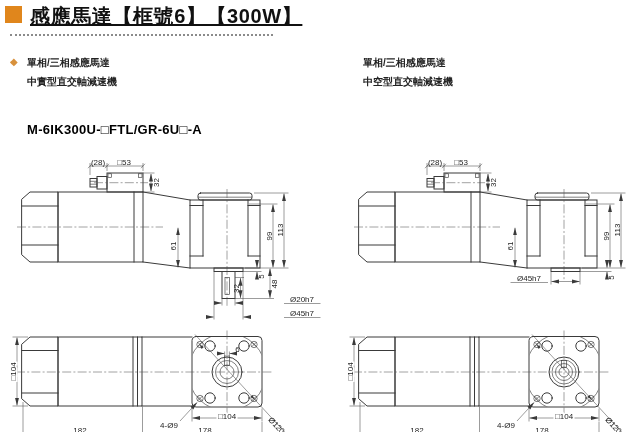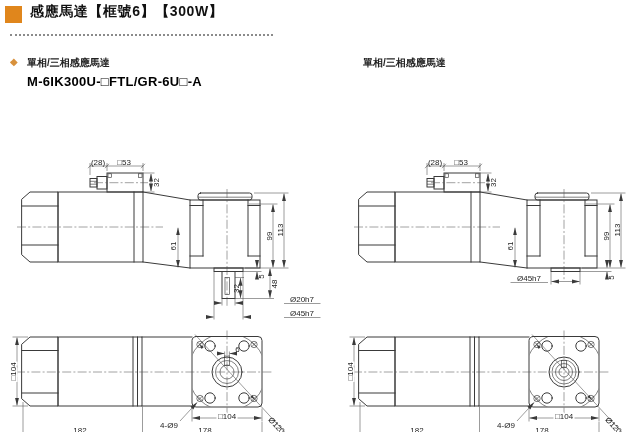--- a/index.html
+++ b/index.html
@@ -1,52 +1,54 @@
 <!DOCTYPE html>
 <html><head>
 <meta charset="utf-8">
 <style>
   html,body{margin:0;padding:0;background:#fff;}
   .page{position:relative;width:634px;height:432px;background:#ffffff;overflow:hidden;
         font-family:"Liberation Sans","DejaVu Sans",sans-serif;color:#1a1a1a;}
   .hdr-marker{position:absolute;left:5px;top:6px;width:17px;height:17px;background:#E0861C;}
-  .page-title{position:absolute;left:30px;top:3px;margin:0;font-size:14px;font-weight:bold;
-        letter-spacing:.6px;color:#111;white-space:nowrap;}
+  .page-title{position:absolute;left:30px;top:3px;margin:0;font-size:20px;font-weight:bold;
+        letter-spacing:.6px;color:#111;white-space:nowrap;text-decoration:underline;}
   .dotted-rule{position:absolute;left:10px;top:34px;width:263px;height:0;
         border-bottom:2px dotted #8b8b8b;}
   .col{position:absolute;top:53px;}
   .col-left{left:27px;}
   .col-right{left:363px;}
   .diamond{position:absolute;left:10px;top:57px;font-size:10px;color:#D8913C;line-height:10px;}
   .cline{font-size:10px;font-weight:bold;line-height:19px;color:#222;white-space:nowrap;}
-  .cmodel{font-size:13px;font-weight:bold;line-height:20px;color:#000;letter-spacing:.3px;white-space:nowrap;}
+  .cmodel{font-size:13px;font-weight:bold;line-height:20px;color:#000;letter-spacing:.3px;white-space:nowrap;margin-top:29px;}
   .panel{position:absolute;top:150px;}
   .panel svg{display:block;overflow:visible;}
   .ln{stroke:#3a3a3a;stroke-width:1;fill:none;stroke-linecap:square;}
   .lt{stroke:#3a3a3a;stroke-width:.65;fill:none;}
   .dim{stroke:#4a4a4a;stroke-width:.55;fill:none;}
   .cl{stroke:#555;stroke-width:.55;fill:none;stroke-dasharray:9 2.2 2 2.2;}
   .dl{font:8px "Liberation Sans","DejaVu Sans",sans-serif;fill:#1c1c1c;text-anchor:middle;}
   .halo{stroke:#fff;stroke-width:3px;paint-order:stroke;}
 </style>
 </head>
 <body>
 
 <div class="page">
   <span class="hdr-marker"></span>
   <h1 class="page-title">感應馬達【框號6】【300W】</h1>
   <div class="dotted-rule"></div>
 
   <span class="diamond">◆</span>
   <div class="col col-left">
     <div class="cline">單相/三相感應馬達</div>
+    <div class="cline">中實型直交軸減速機</div>
     <div class="cmodel">M-6IK300U-□FTL/GR-6U□-A</div>
   </div>
   <div class="col col-right">
     <div class="cline">單相/三相感應馬達</div>
+    <div class="cline">中空型直交軸減速機</div>
   </div>
 
   <div id="panel0" class="panel" style="left:8px;width:318px;height:295px">
       <svg width="318" height="295" viewBox="0 0 318 295" xmlns="http://www.w3.org/2000/svg">
         <defs>
           <marker id="ar0" viewBox="0 0 10 6" refX="9.5" refY="3" markerWidth="8" markerHeight="4.8" orient="auto-start-reverse" markerUnits="userSpaceOnUse">
             <path d="M0,0.5 L10,3 L0,5.5 Z" fill="#3a3a3a"></path>
           </marker>
           <clipPath id="sq0">
             <rect x="184.8" y="187" width="68.5" height="69.5" rx="4"></rect>

